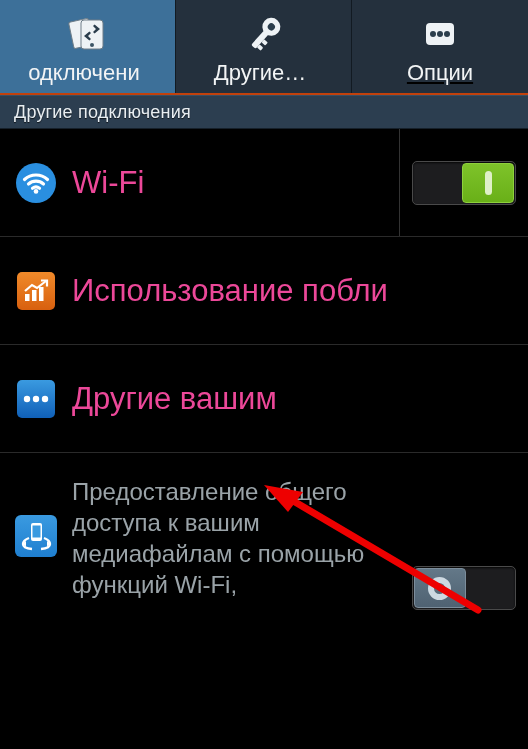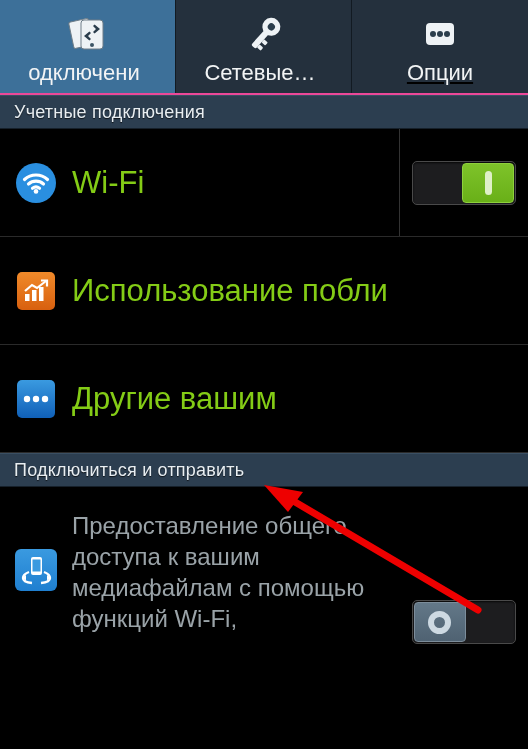--- a/index.html
+++ b/index.html
@@ -15,21 +15,21 @@
     background:#000;
     overflow:hidden;
   }
 
   
   .tabbar {
     display:flex;
     height:95px;
     width:100%;
     background:#24303d;
-    border-bottom:2px solid #ec4899;
+    border-bottom:2px solid #c2410c;
   }
   .tab {
     flex:1 1 25%;
     position:relative;
     display:flex;
     flex-direction:column;
     align-items:center;
     justify-content:flex-start;
     padding-top:11px;
     border-right:1px solid #121a22;
@@ -82,21 +82,21 @@
     display:flex;
     align-items:center;
     justify-content:center;
   }
   .row-text {
     flex:1;
     padding-right:8px;
     overflow:hidden;
   }
   .row-title {
-    color:#84cc16;
+    color:#ec4899;
     font-size:31px;
     line-height:38px;
     white-space:nowrap;
   }
   .row-sub {
     color:#9aa3a8;
     font-size:24px;
     line-height:31px;
   }
   .row-toggle {
@@ -199,38 +199,38 @@
         <svg width="46" height="46" viewBox="0 0 46 46">
           <g transform="rotate(42 23 23)">
             <circle cx="23" cy="12" r="9" fill="#eef2f5"></circle>
             <circle cx="23" cy="12" r="3.6" fill="#2b3d4c"></circle>
             <rect x="20" y="19" width="6" height="20" rx="2" fill="#eef2f5"></rect>
             <rect x="26" y="26" width="5" height="4" rx="1" fill="#eef2f5"></rect>
             <rect x="26" y="33" width="5" height="4" rx="1" fill="#eef2f5"></rect>
           </g>
         </svg>
       </span>
-      <span class="tab-label">Сетевые…</span>
+      <span class="tab-label">Другие…</span>
     </div>
 
     <div class="tab">
       <span class="tab-icon">
         <svg width="46" height="46" viewBox="0 0 46 46">
           <rect x="9" y="11" width="28" height="22" rx="4" fill="#eef2f5"></rect>
           <circle cx="16" cy="22" r="3" fill="#2b3d4c"></circle>
           <circle cx="23" cy="22" r="3" fill="#2b3d4c"></circle>
           <circle cx="30" cy="22" r="3" fill="#2b3d4c"></circle>
         </svg>
       </span>
       <span class="tab-label">Опции</span>
     </div>
   </div>
 
   <div class="section-header">
-    <span class="sh-text">Учетные подключения</span>
+    <span class="sh-text">Другие подключения</span>
   </div>
 
   <div class="row">
     <div class="row-icon">
       <span class="ic-circ" style="background:#2a8fe0;">
         <svg width="30" height="24" viewBox="0 0 30 24">
           <g fill="none" stroke="#ffffff" stroke-width="3.2" stroke-linecap="round">
             <path d="M3.5 8.5a17 17 0 0 1 23 0"></path>
             <path d="M7.5 13a11.5 11.5 0 0 1 15 0"></path>
             <path d="M11.5 17.2a6 6 0 0 1 7 0"></path>
@@ -277,23 +277,20 @@
           <circle cx="15" cy="6" r="3.2" fill="#ffffff"></circle>
           <circle cx="24" cy="6" r="3.2" fill="#ffffff"></circle>
         </svg>
       </span>
     </div>
     <div class="row-text">
       <div class="row-title">Другие вашим</div>
     </div>
   </div>
 
-  <div class="section-header">
-    <span class="sh-text">Подключиться и отправить</span>
-  </div>
 
   <div class="row" style="min-height:165px;align-items:center;border-bottom:none;">
     <div class="row-icon">
       <span class="ic-sq" style="background:linear-gradient(180deg,#3a9ae0,#1f7fd0);width:42px;height:42px;border-radius:6px;">
         <svg width="32" height="30" viewBox="0 0 32 30">
           <rect x="11" y="2" width="11" height="18" rx="2" fill="#ffffff"></rect>
           <rect x="12.5" y="4.5" width="8" height="12" fill="#3a9ae0"></rect>
           <path d="M9 17c-4 1.5-6 4-6 6 0 2.6 4 4.5 9 5" fill="none" stroke="#ffffff" stroke-width="2.4"></path>
           <path d="M6 20l-3.5 2.5L6 25.5z" fill="#ffffff"></path>
           <path d="M24 17c4 1.5 6 4 6 6 0 2.6-4 4.5-9 5" fill="none" stroke="#ffffff" stroke-width="2.4"></path>

